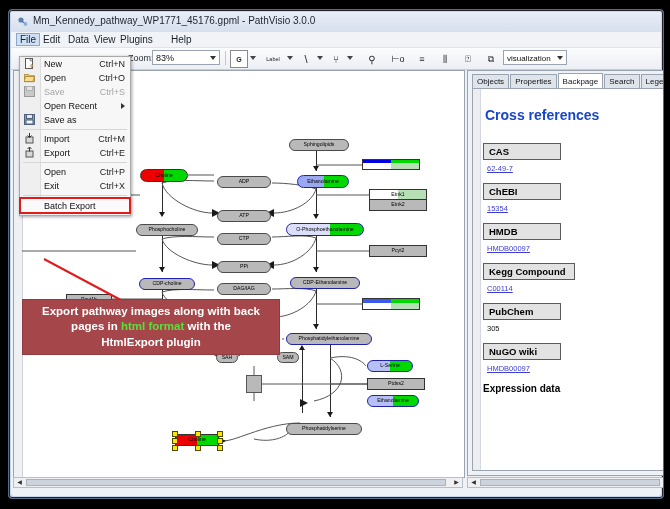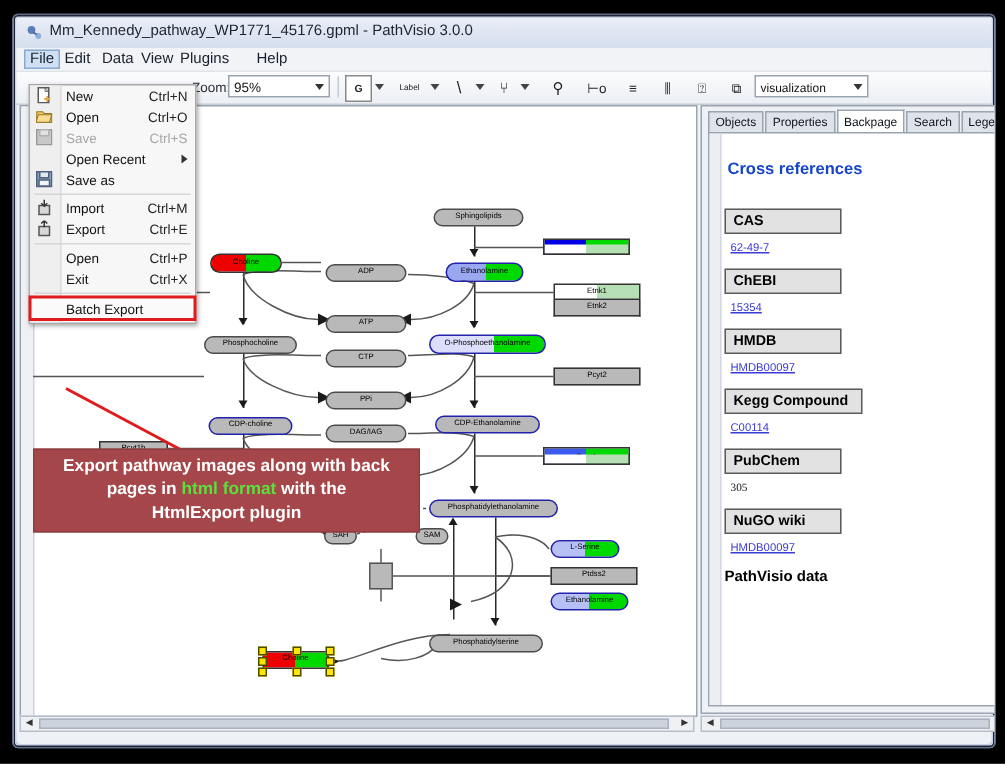--- a/index.html
+++ b/index.html
@@ -68,25 +68,25 @@
   .side{position:absolute;left:456px;top:58px;width:208px;height:406px;background:#eef1f6;
         border:1px solid #9aa3b0;box-sizing:border-box;}
   .tabs{position:absolute;left:4px;top:3px;height:15px;display:flex;align-items:flex-end;}
   .tab{font-size:8px;color:#10131a;background:#dfe3ea;border:1px solid #9aa3b0;
        padding:1px 4px 1px 4px;margin-right:1px;line-height:11px;cursor:default;}
   .tab.active{background:#fff;border-bottom:1px solid #fff;font-weight:normal;padding-top:2px;}
   .sidebody{position:absolute;left:4px;top:17px;width:198px;height:383px;background:#fff;
             border:1px solid #9aa3b0;box-sizing:border-box;overflow:hidden;}
   .sb-scroll{position:absolute;left:0;top:0;width:7px;height:100%;background:#eceef2;border-right:1px solid #d4d8e0;}
   .sb-content{position:absolute;left:10px;top:0;width:186px;}
-  .xref-title{font-size:11px;font-weight:bold;color:#1645c8;margin:18px 0 20px 2px;}
+  .xref-title{font-size:14px;font-weight:bold;color:#1645c8;margin:18px 0 20px 2px;}
   .xref-box{background:#e2e2e2;border:1px solid #5b5b5b;padding:2px 5px;font-size:9.5px;
             font-weight:bold;color:#000;width:78px;box-sizing:border-box;}
   .xref-val{font-size:7.5px;color:#3b3bd6;text-decoration:underline;margin:4px 0 10px 4px;display:block;}
-  .xref-val.plain{color:#111;text-decoration:none;font-family:Liberation Serif, serif;}
+  .xref-val.plain{color:#111;text-decoration:none;}
   .expr{font-size:10px;font-weight:bold;color:#000;margin-top:4px;}
   .xref-row{margin-bottom:2px;}
 
   
   .hscroll{position:absolute;left:2px;top:465px;width:450px;height:11px;background:#eef0f4;border:1px solid #b9bfc9;box-sizing:border-box;}
   .hs-thumb{position:absolute;left:12px;top:1px;width:420px;height:7px;background:#cdd3dc;border:1px solid #aab1bd;box-sizing:border-box;}
   .hs-arr{position:absolute;top:1px;width:9px;height:7px;font-size:6px;line-height:7px;text-align:center;color:#333;}
   .side-hscroll{position:absolute;left:456px;top:465px;width:208px;height:11px;background:#eef0f4;border:1px solid #b9bfc9;box-sizing:border-box;}
   .statusbar{position:absolute;left:2px;top:477px;width:646px;height:12px;background:#f3f5f8;
              border-top:1px solid #d3d8e0;font-size:7.5px;color:#111;display:flex;align-items:center;padding-left:3px;box-sizing:border-box;}
@@ -126,21 +126,21 @@
       <div class="mi" style="left:28px">Edit</div>
       <div class="mi" style="left:53px">Data</div>
       <div class="mi" style="left:79px">View</div>
       <div class="mi" style="left:105px">Plugins</div>
       <div class="mi" style="left:156px">Help</div>
     </div>
 
     <div class="toolbar">
       <div class="tb-lbl" style="left:117px">Zoom:</div>
       <div class="tb-combo" style="left:141px;width:68px">
-        <span>95%</span>
+        <span>83%</span>
         <span class="arr"></span>
       </div>
       <div class="tb-sep" style="left:214px"></div>
       <div class="tb-btn" style="left:219px;border:1px solid #8a8a8a;background:#fff;font-size:7px;font-weight:bold">
             <span>G</span>
           </div>
       <div class="tb-drop" style="left:239px"></div>
       <div class="tb-btn" style="left:249px;width:24px;font-size:5.5px">
             <span>Label</span>
           </div>
@@ -164,21 +164,21 @@
           </div>
       <div class="tb-btn" style="left:425px;font-size:9px">
             <span>⫼</span>
           </div>
       <div class="tb-btn" style="left:448px;font-size:9px">
             <span>⍰</span>
           </div>
       <div class="tb-btn" style="left:471px;font-size:9px">
             <span>⧉</span>
           </div>
-      <div class="tb-combo" style="left:492px;width:76px">
+      <div class="tb-combo" style="left:492px;width:64px">
         <span style="font-size:8px">visualization</span>
         <span class="arr"></span>
       </div>
     </div>
 
     <div class="canvas">
       <div class="canvas-scroll-l"></div>
 
       <div class="arrowline" style="left:148px;top:111px;width:1px;height:34px"></div>
       <div class="arrowhead ah-down" style="left:145px;top:141px"></div>
@@ -396,21 +396,21 @@
           </div>
           <div class="xref-row">
             <div class="xref-box">PubChem</div>
             <span class="xref-val plain">305</span>
           </div>
           <div class="xref-row">
             <div class="xref-box">NuGO wiki</div>
             <a class="xref-val" href="#">HMDB00097</a>
           </div>
 
-          <div class="expr">PathVisio data</div>
+          <div class="expr">Expression data</div>
         </div>
       </div>
     </div>
 
     <div class="hscroll">
       <div class="hs-arr" style="left:1px">◀</div>
       <div class="hs-thumb"></div>
       <div class="hs-arr" style="right:1px">▶</div>
     </div>
     <div class="side-hscroll">

